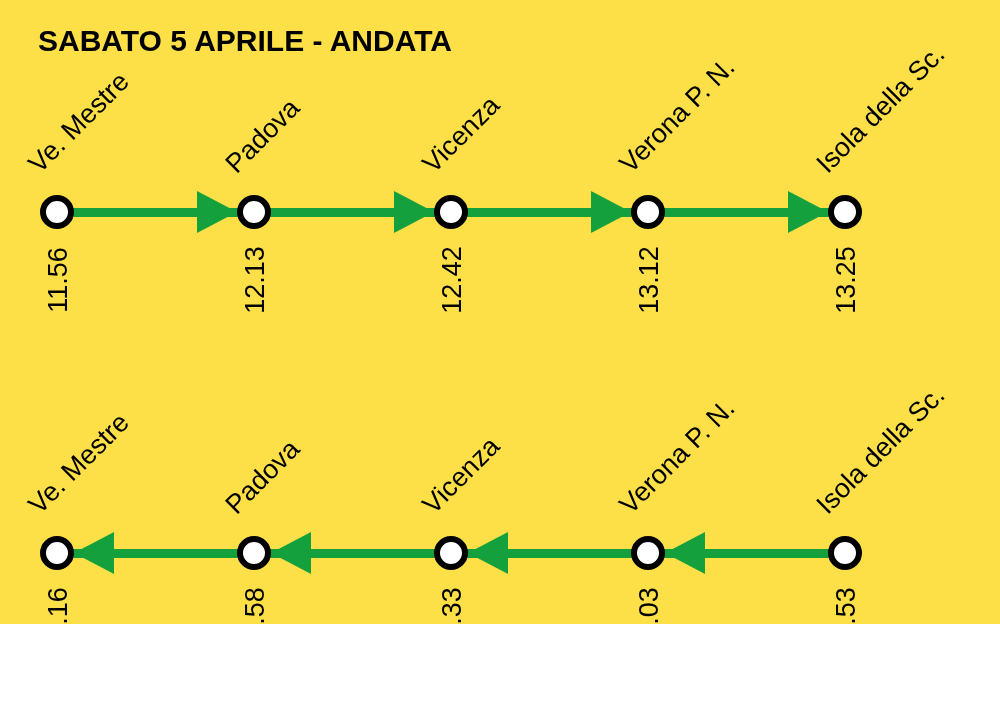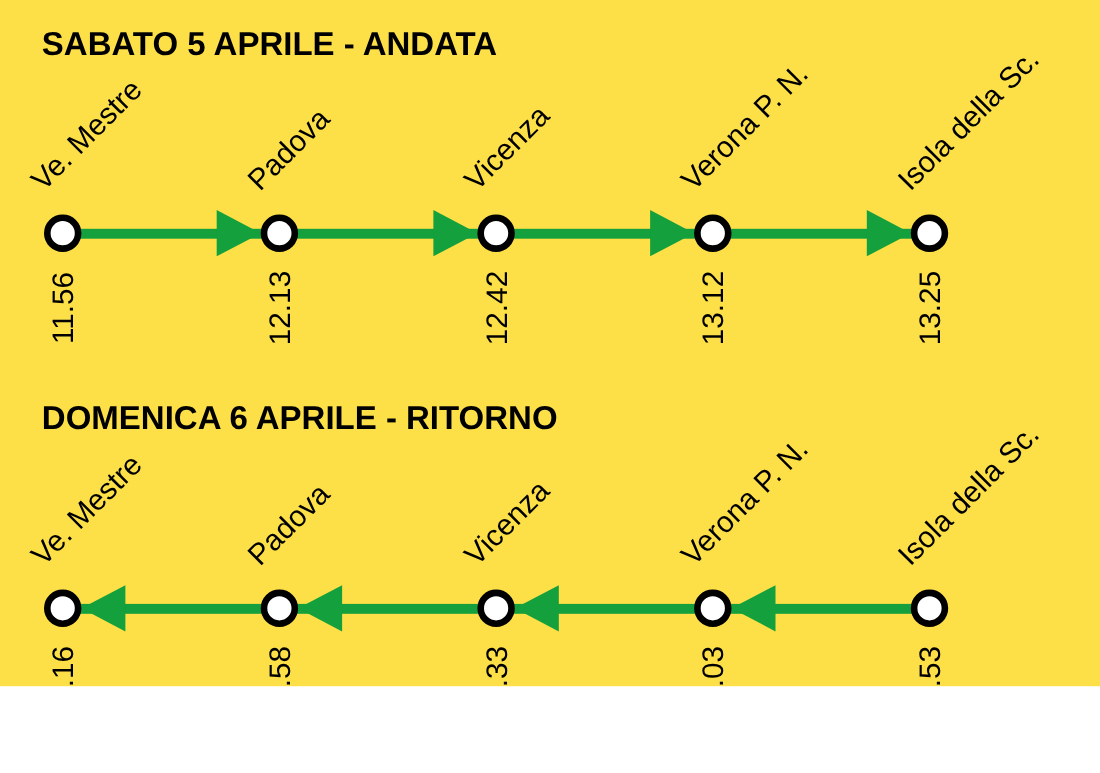--- a/index.html
+++ b/index.html
@@ -100,21 +100,20 @@
         <span>12.42</span>
       </div>
     <div class="time-anchor" style="left:649px;">
         <span>13.12</span>
       </div>
     <div class="time-anchor" style="left:846px;">
         <span>13.25</span>
       </div>
   </div>
 
-  <h1 id="title-ritorno" class="section-title">DOMENICA 6 APRILE - RITORNO</h1>
 
   <div class="row2">
 
     <div class="seg" style="left:57px;width:197px;"></div>
     <div class="seg" style="left:254px;width:197px;"></div>
     <div class="seg" style="left:451px;width:197px;"></div>
     <div class="seg" style="left:648px;width:197px;"></div>
 
     <div class="arr arr-l" style="left:74px;"></div>
     <div class="arr arr-l" style="left:271px;"></div>

